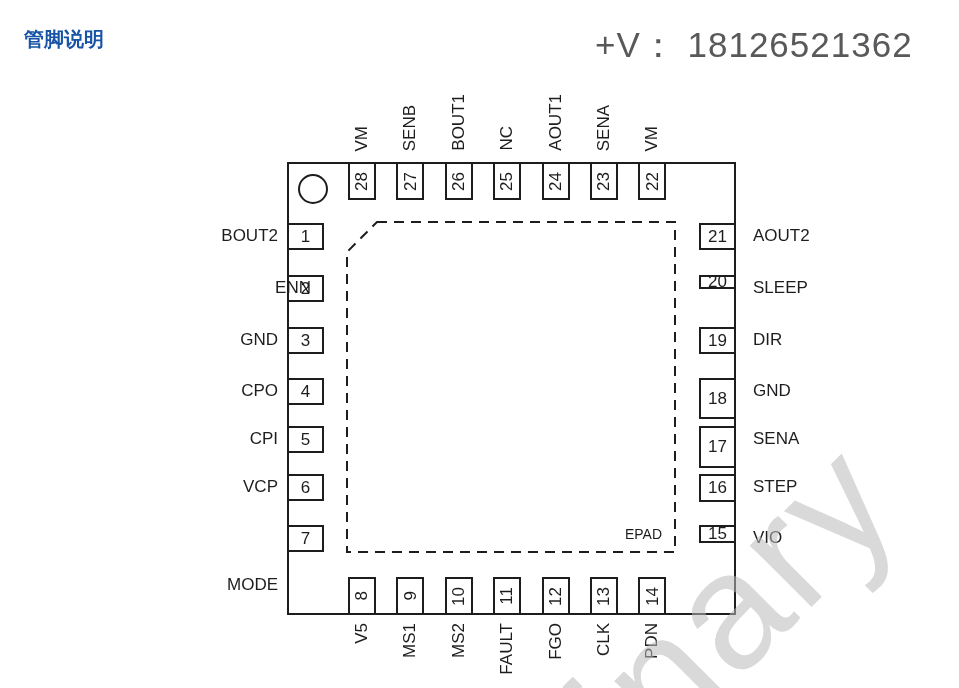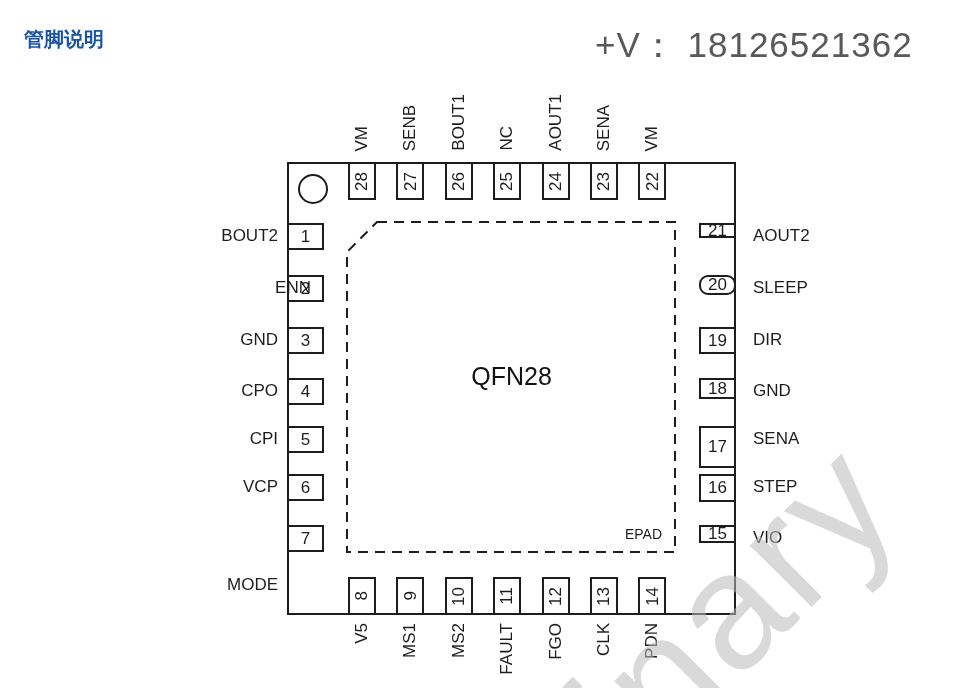--- a/index.html
+++ b/index.html
@@ -77,21 +77,20 @@
 
   <svg class="epad-svg" viewBox="0 0 959 688" xmlns="http://www.w3.org/2000/svg">
     <path d="M 377 222 H 675 V 552 H 347 V 252 Z" fill="none" stroke="#1d1d1f" stroke-width="2" stroke-dasharray="10 7"></path>
   </svg>
 
   <div class="pin1-circle"></div>
 
   <div class="epad-label">EPAD</div>
 
   <div class="chip-name">
-    <div>QFN28</div>
   </div>
 
   <div id="pins">
       <div class="pin-box" style="left: 348px; top: 162px; width: 28px; height: 38px;">
         <div class="vtext">28</div>
       </div>
       <div class="vlabel" style="left: 352px; bottom: 537px;">VM</div>
       <div class="pin-box" style="left: 396.4px; top: 162px; width: 28px; height: 38px;">
         <div class="vtext">27</div>
       </div>
@@ -165,33 +164,33 @@
       </div>
       <div class="hlabel right-align" style="right: 681px; top: 428px;">CPI</div>
       <div class="pin-box" style="left: 287px; top: 474px; width: 37px; height: 27px;">
         <div class="">6</div>
       </div>
       <div class="hlabel right-align" style="right: 681px; top: 476px;">VCP</div>
       <div class="pin-box" style="left: 287px; top: 525px; width: 37px; height: 27px;">
         <div class="">7</div>
       </div>
       <div class="hlabel right-align" style="right: 681px; top: 538px; margin-top: 36px;">MODE</div>
-      <div class="pin-box" style="left: 699px; top: 223px; width: 37px; height: 15px; align-items: center;">
+      <div class="pin-box" style="left: 699px; top: 223px; width: 37px; height: 27px; align-items: center;">
         <div class="">21</div>
       </div>
       <div class="hlabel" style="left: 753px; top: 225px;">AOUT2</div>
-      <div class="pin-box" style="left: 699px; top: 275px; width: 37px; height: 20px; border-radius: 9px;">
+      <div class="pin-box" style="left: 699px; top: 275px; width: 37px; height: 14px;">
         <div class="">20</div>
       </div>
       <div class="hlabel" style="left: 753px; top: 277px;">SLEEP</div>
       <div class="pin-box" style="left: 699px; top: 327px; width: 37px; height: 27px;">
         <div class="">19</div>
       </div>
       <div class="hlabel" style="left: 753px; top: 329px;">DIR</div>
-      <div class="pin-box" style="left: 699px; top: 378px; width: 37px; height: 21px;">
+      <div class="pin-box" style="left: 699px; top: 378px; width: 37px; height: 41px;">
         <div class="">18</div>
       </div>
       <div class="hlabel" style="left: 753px; top: 380px;">GND</div>
       <div class="pin-box" style="left: 699px; top: 426px; width: 37px; height: 42px;">
         <div class="">17</div>
       </div>
       <div class="hlabel" style="left: 753px; top: 428px;">SENA</div>
       <div class="pin-box" style="left: 699px; top: 474px; width: 37px; height: 28px;">
         <div class="">16</div>
       </div>

